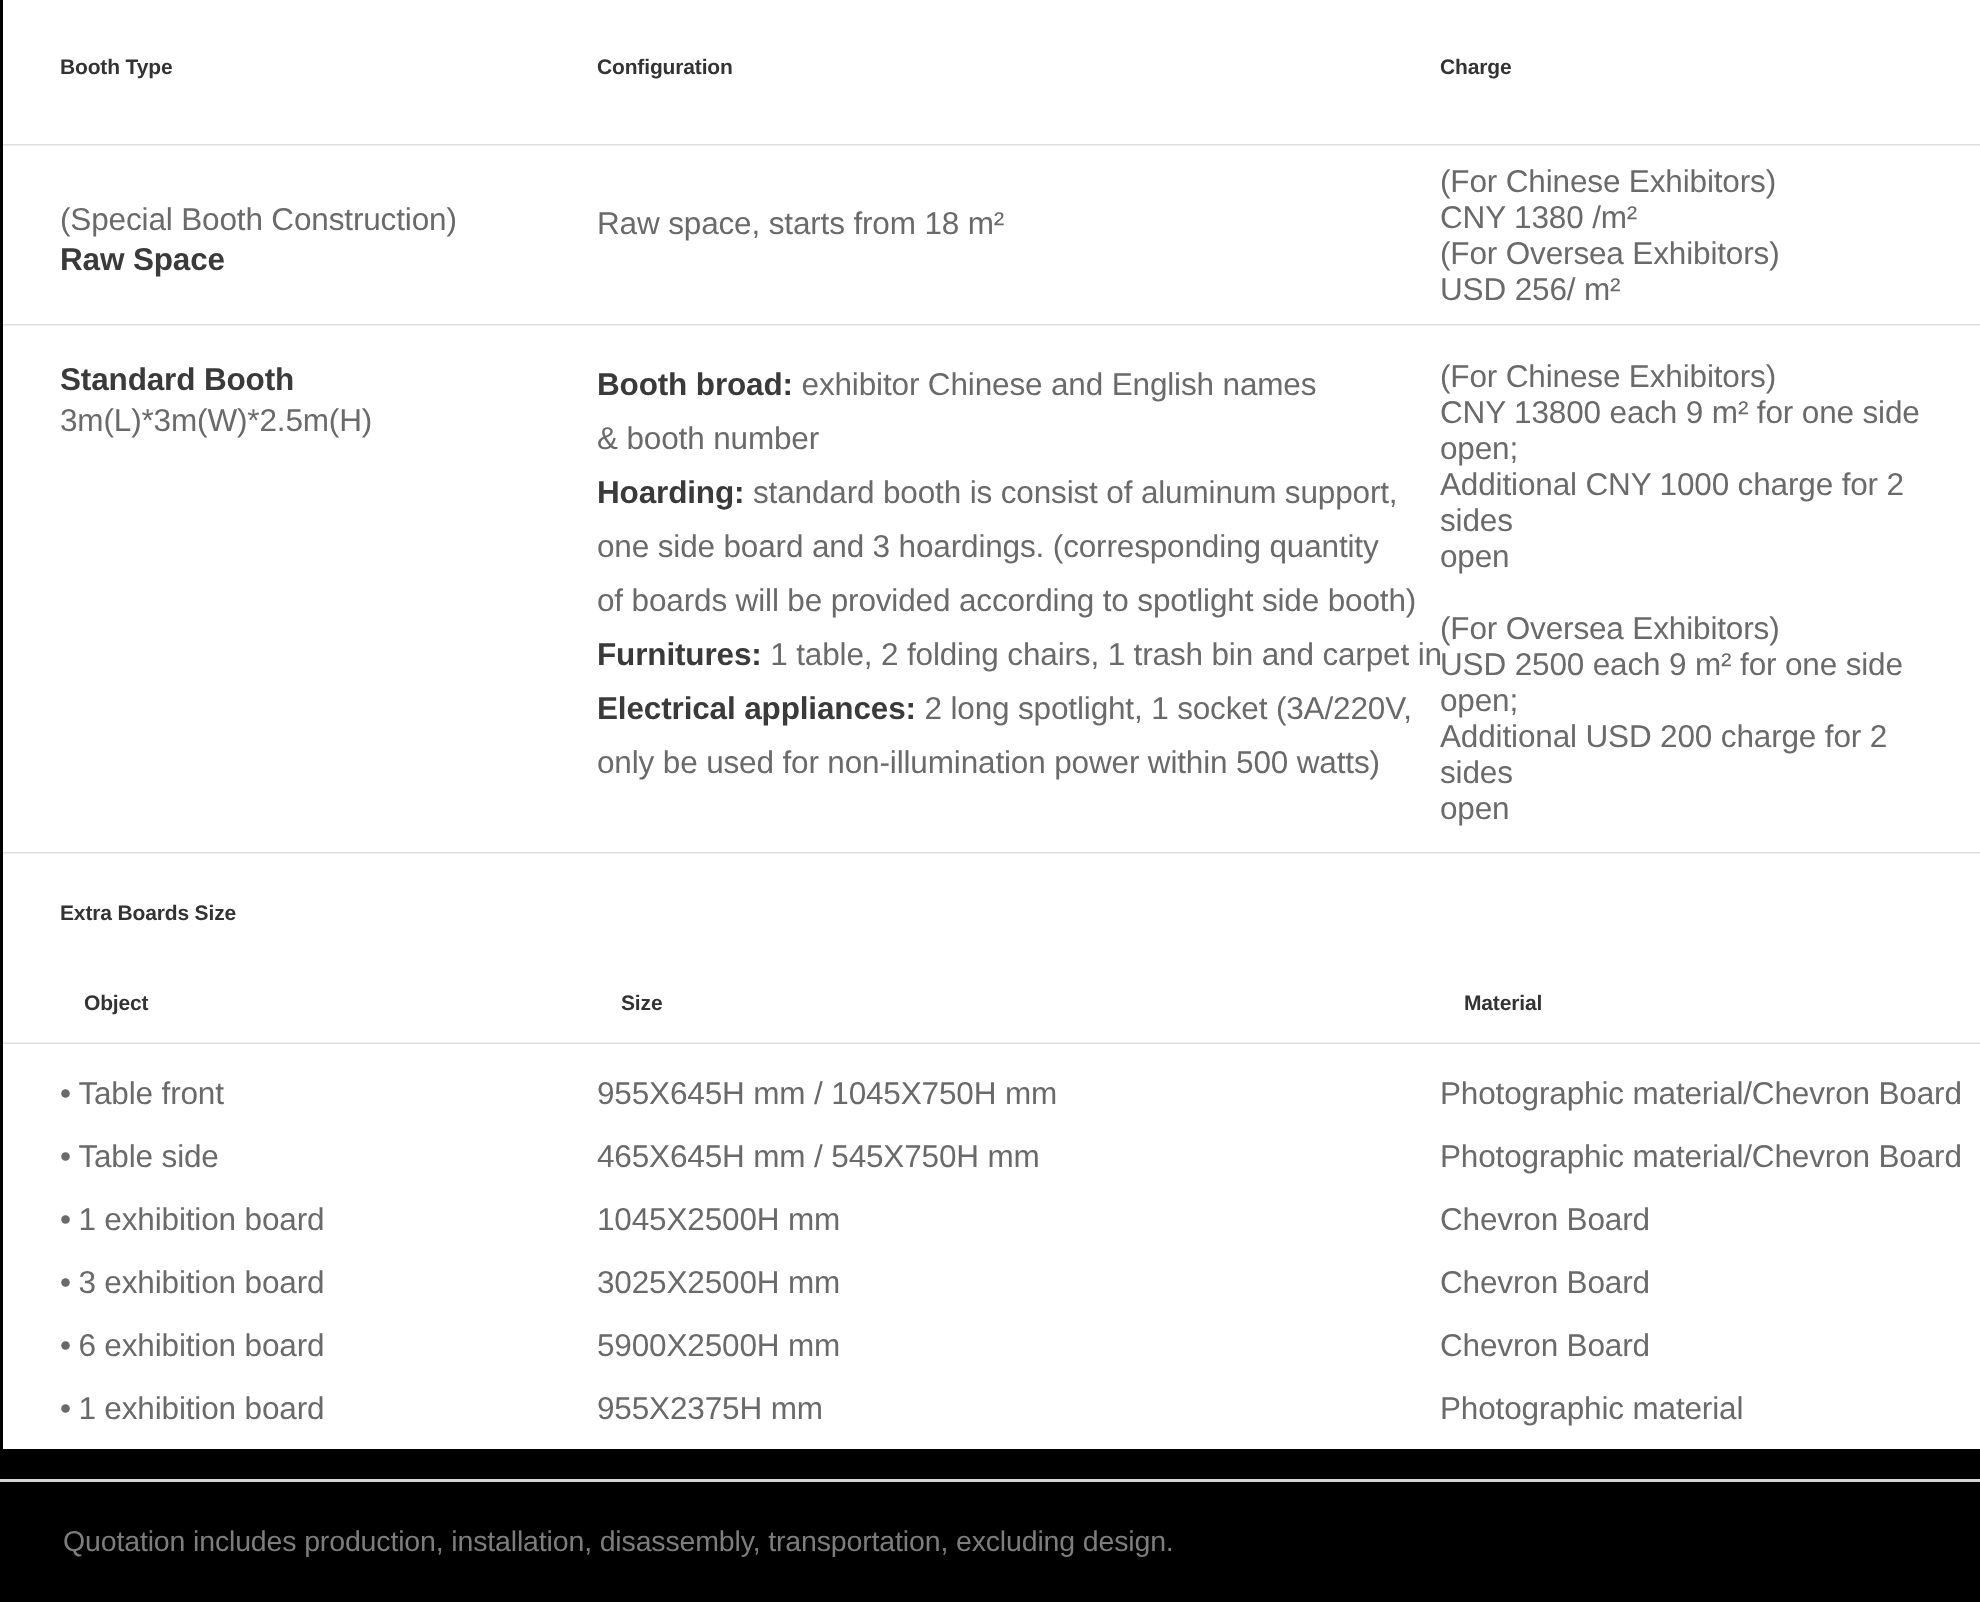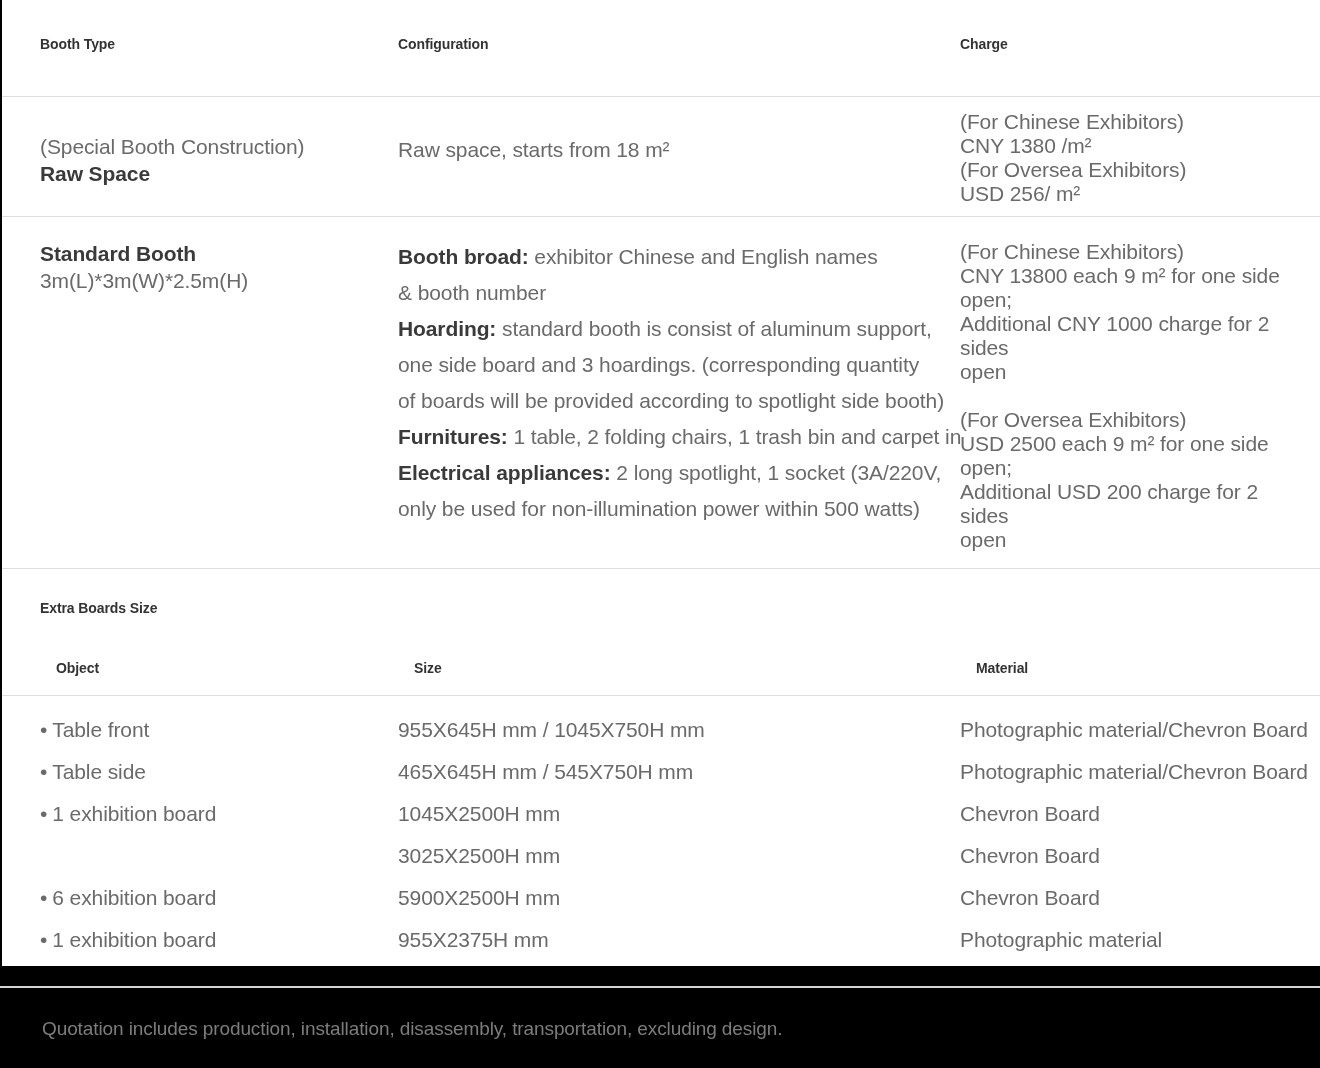--- a/index.html
+++ b/index.html
@@ -225,20 +225,21 @@
       <div class="c3 body-txt">Photographic material/Chevron Board</div>
     </div>
 
     <div class="xrow">
       <div class="c1 body-txt"><span class="bullet">•</span><span>1 exhibition board</span></div>
       <div class="c2 body-txt">1045X2500H mm</div>
       <div class="c3 body-txt">Chevron Board</div>
     </div>
 
     <div class="xrow">
+      <div class="c1 body-txt"><span class="bullet">•</span><span>3 exhibition board</span></div>
       <div class="c2 body-txt">3025X2500H mm</div>
       <div class="c3 body-txt">Chevron Board</div>
     </div>
 
     <div class="xrow">
       <div class="c1 body-txt"><span class="bullet">•</span><span>6 exhibition board</span></div>
       <div class="c2 body-txt">5900X2500H mm</div>
       <div class="c3 body-txt">Chevron Board</div>
     </div>
 

